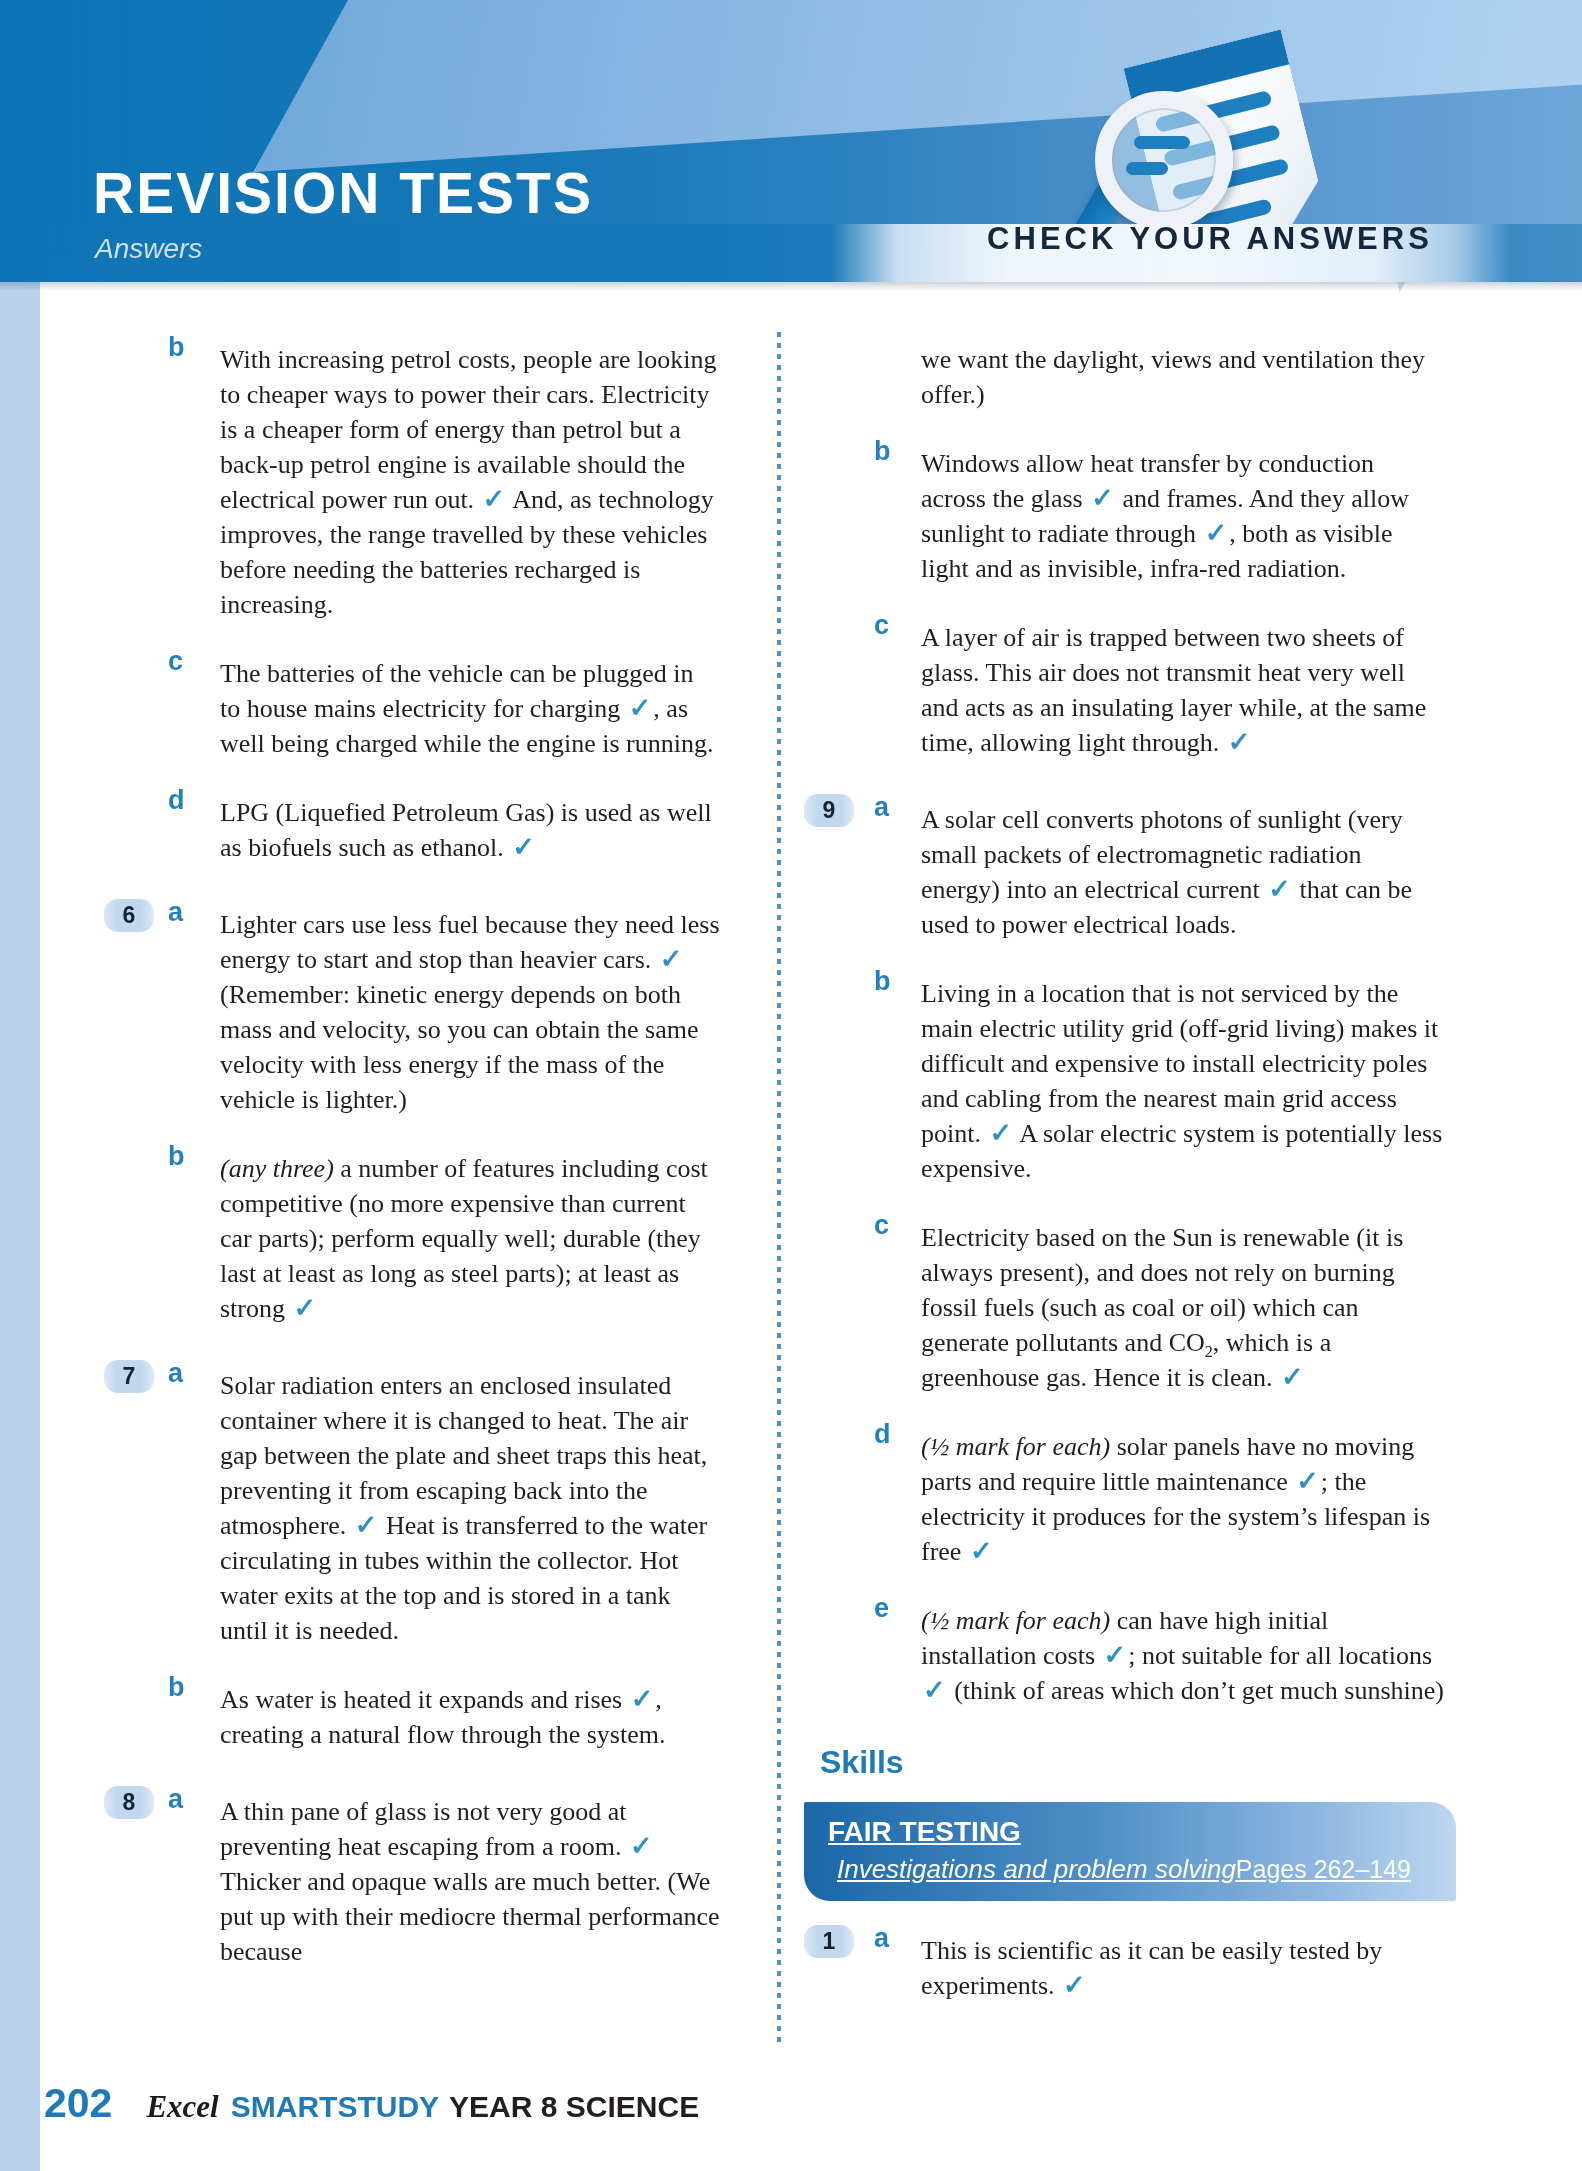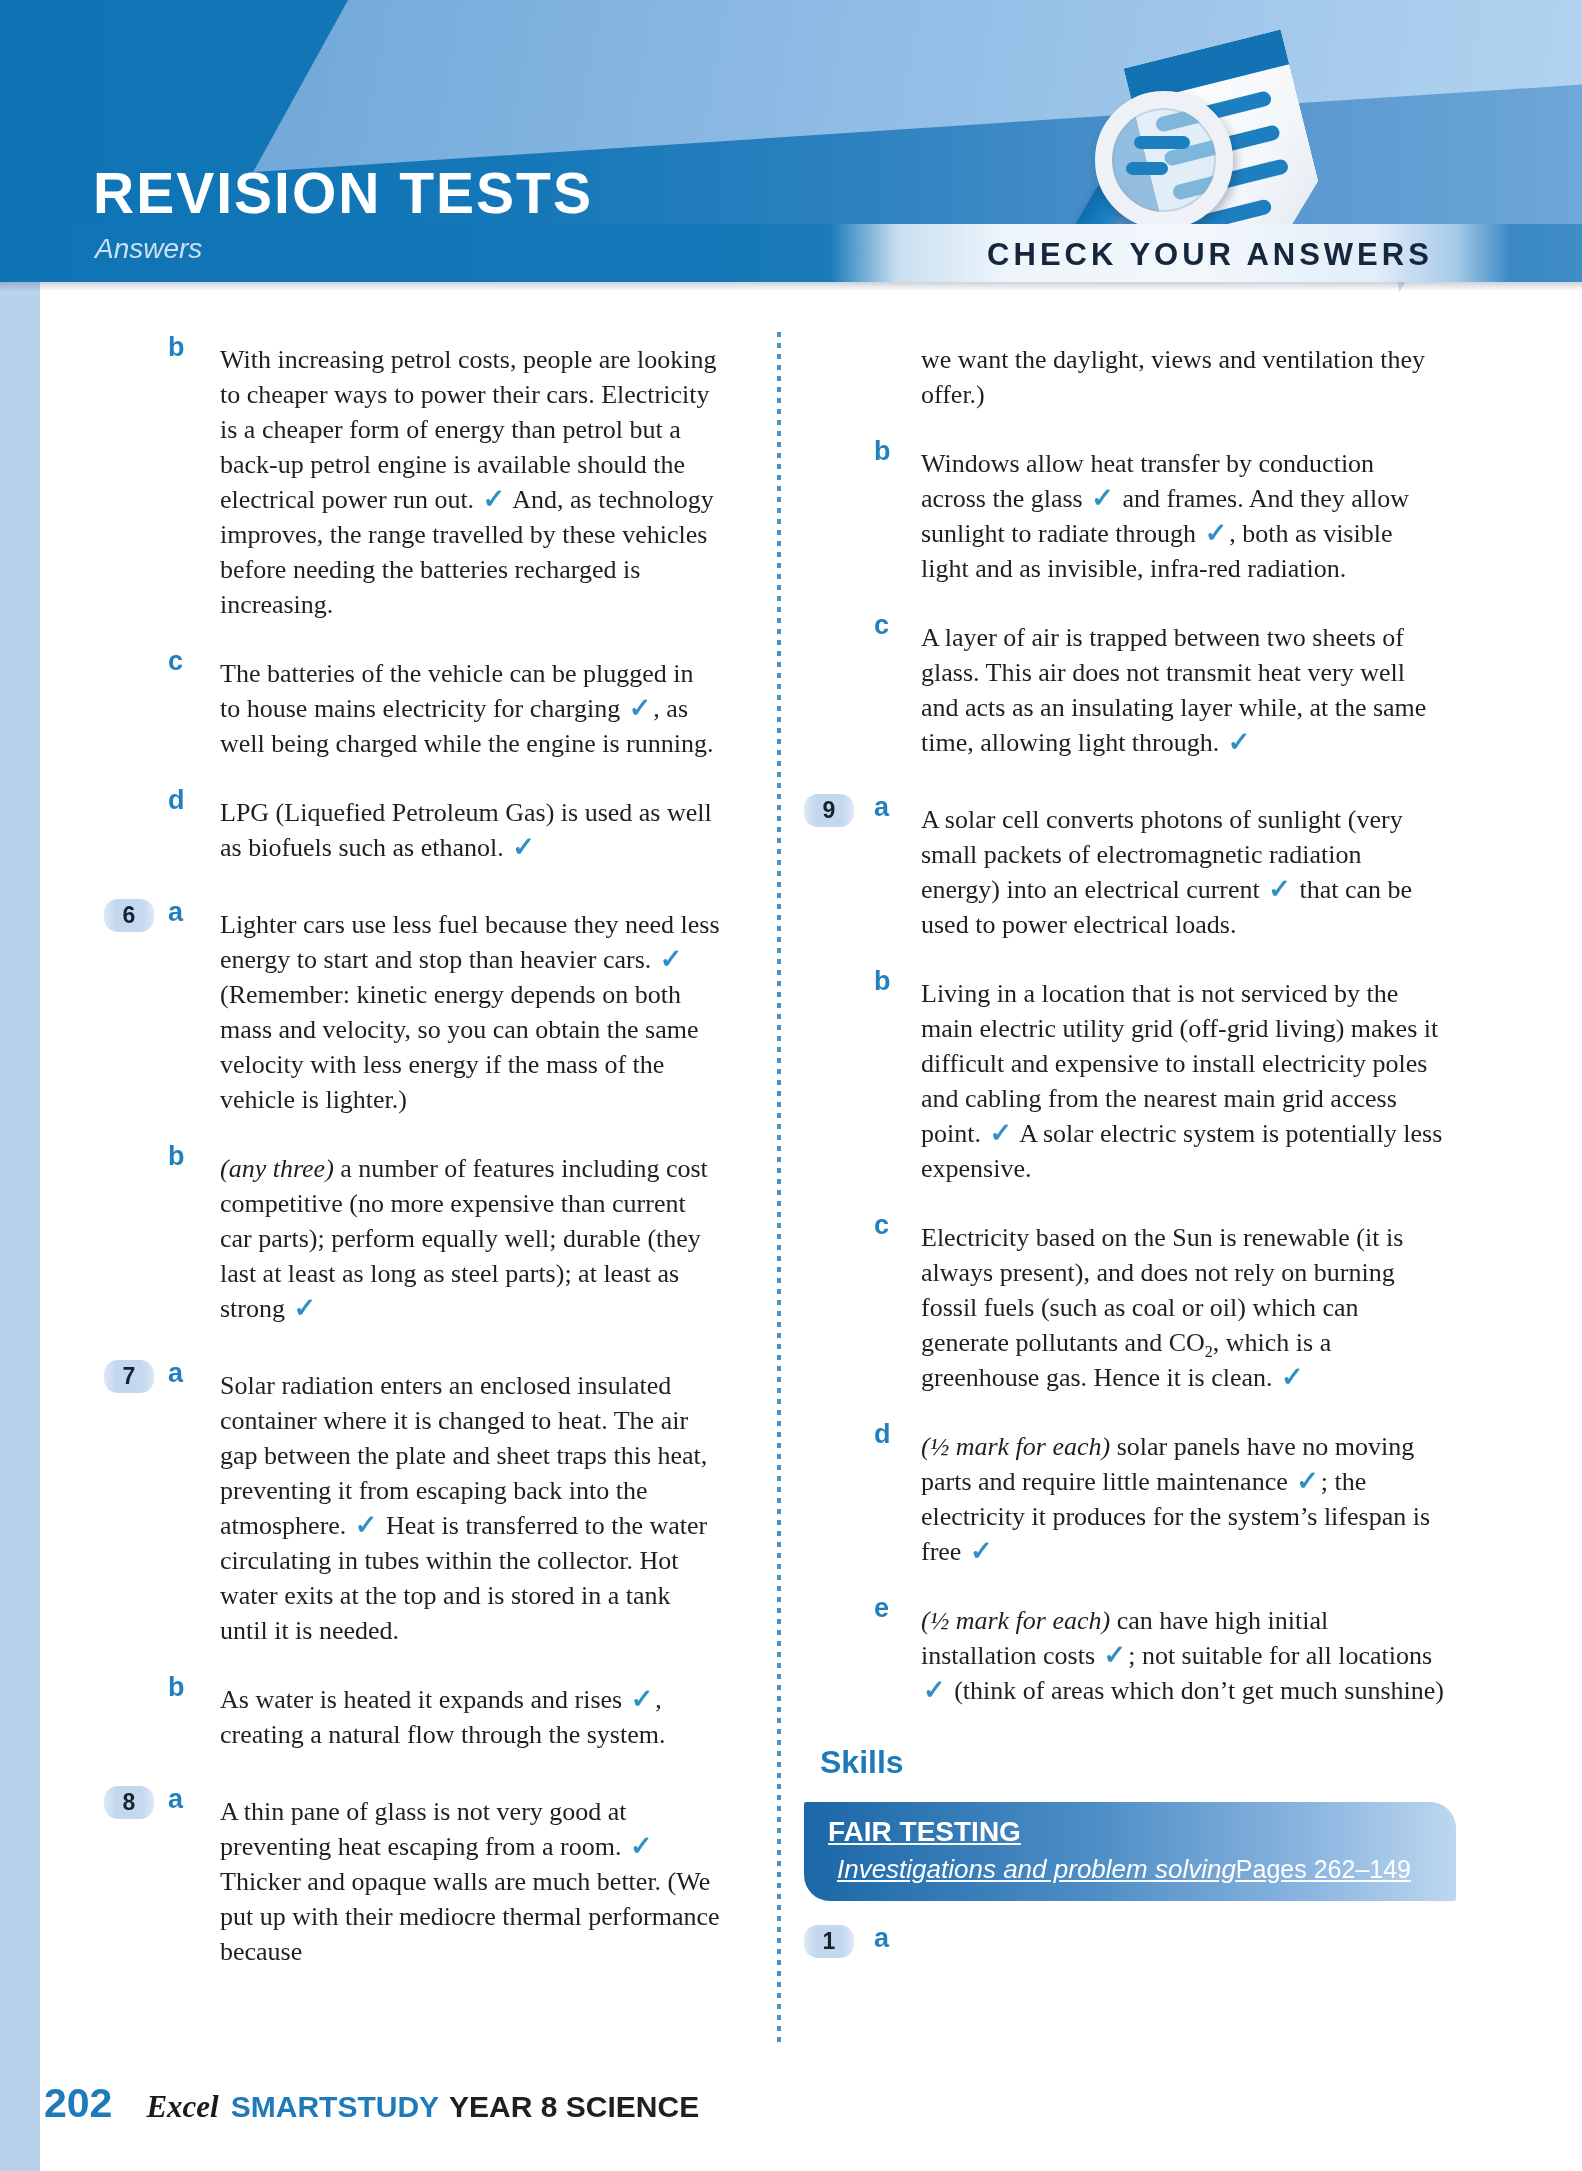--- a/index.html
+++ b/index.html
@@ -16,21 +16,21 @@
   .band{position:absolute;left:0;top:224px;width:1582px;height:58px;
     background:linear-gradient(to right,#0f74b5 0%,#1577b7 45%,#2a81bf 72%,#3f8cc6 100%);z-index:3;}
   .band-light{position:absolute;left:830px;top:0;width:680px;height:58px;
     background:linear-gradient(to right,rgba(238,245,251,0) 0%,rgba(231,240,250,.85) 10%,#eef5fb 26%,#f2f7fc 55%,#e3eef9 80%,rgba(186,214,238,.85) 92%,rgba(120,170,215,0) 100%);}
   .band-shadow{position:absolute;left:0;top:282px;width:1582px;height:9px;z-index:3;
     background:linear-gradient(to bottom,rgba(30,55,80,.22),rgba(30,55,80,0));}
   .page-title{position:absolute;left:93px;top:160px;z-index:4;color:#ffffff;
     font-family:"Liberation Sans",sans-serif;font-weight:800;font-size:57px;letter-spacing:2px;}
   .answers-sub{position:absolute;left:95px;top:233px;z-index:4;color:#cfdef2;
     font-family:"Liberation Sans",sans-serif;font-style:italic;font-weight:400;font-size:28px;}
-  .check-banner{position:absolute;left:960px;top:237px;width:500px;z-index:4;text-align:center;
+  .check-banner{position:absolute;left:960px;top:221px;width:500px;z-index:4;text-align:center;
     color:#14273c;font-family:"Liberation Sans",sans-serif;font-weight:800;font-size:31px;letter-spacing:4px;white-space:nowrap;}
   
   .icon-wrap{position:absolute;left:1060px;top:28px;width:380px;height:254px;z-index:2;}
   .doc{position:absolute;left:85px;top:18px;width:162px;height:198px;transform:rotate(-14deg);
     background:linear-gradient(135deg,#ffffff 0%,#f4f7fa 65%,#e1e9f0 100%);
     box-shadow:6px 8px 14px rgba(15,40,70,.35);
     clip-path:polygon(0 0,100% 0,100% calc(100% - 42px),calc(100% - 42px) 100%,0 100%);}
   .doc-band{position:absolute;left:0;top:0;width:100%;height:36px;background:#1272b4;}
   .doc-line{position:absolute;left:18px;height:15px;border-radius:8px;background:#1e7fc0;}
   .dl1{top:56px;width:118px;} .dl2{top:91px;width:118px;} .dl3{top:126px;width:118px;} .dl4{top:161px;width:92px;}
@@ -207,20 +207,21 @@
     <div class="skills-box-title">FAIR TESTING</div>
     <div class="skills-box-sub">
       <span class="skills-box-topic">Investigations and problem solving</span>
       <span class="skills-box-pages">Pages 262–149</span>
     </div>
   </div>
   <div class="skills-items" id="skills-items">
       <div class="item">
         <div class="bcell"><span class="badge">1</span></div>
         <div><span class="letter">a</span></div>
+        <p class="txt">This is scientific as it can be easily tested by experiments. <span class="ck">✓</span></p>
       </div>
     </div>
 </div>
 
 <div class="footer">
   <span class="pageno">202</span>
   <span class="brand">Excel</span>
   <span class="brand-smart">SMARTSTUDY</span>
   <span class="brand-rest">YEAR 8 SCIENCE</span>
 </div>

